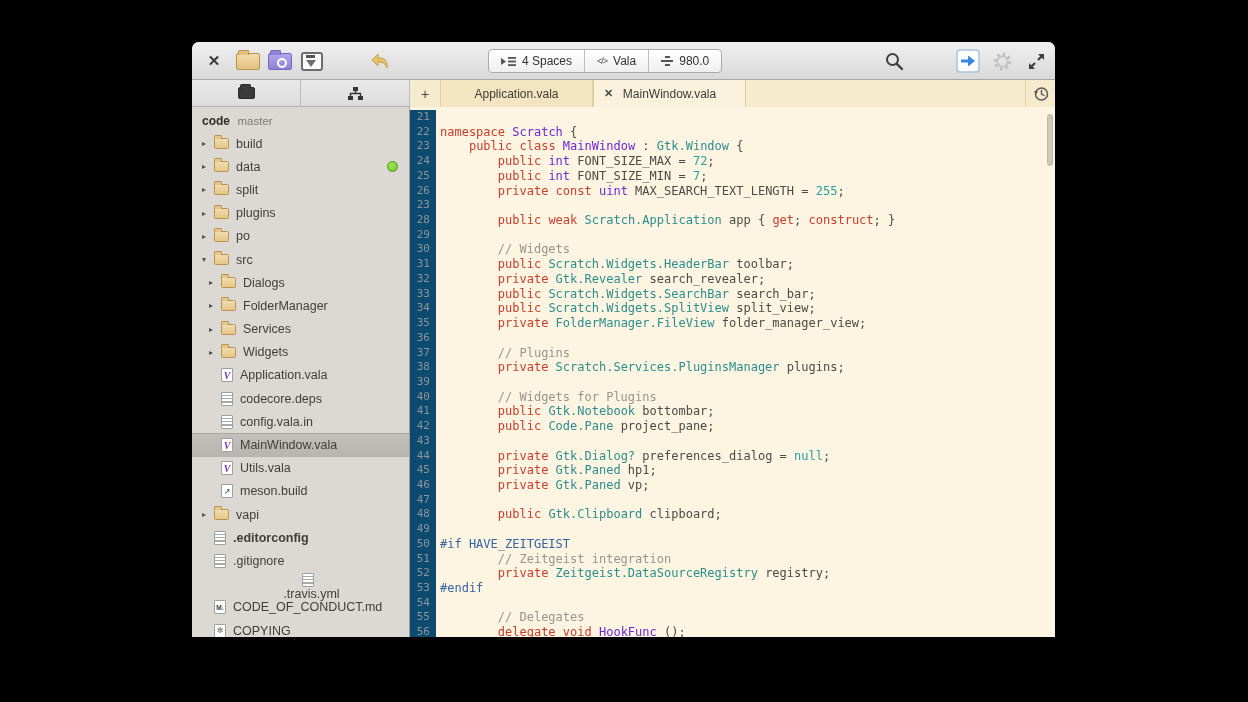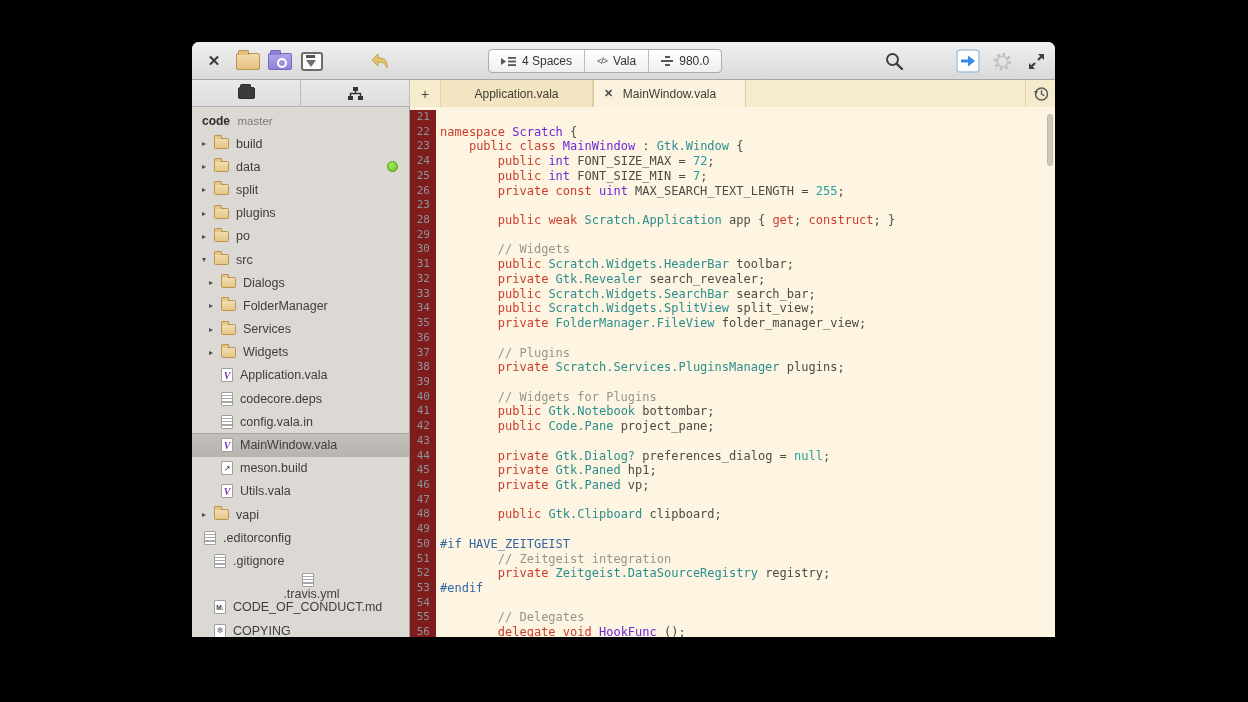--- a/index.html
+++ b/index.html
@@ -88,21 +88,21 @@
   .ic-markdown::after { content:"M\2193"; font-size:6.5px; font-weight:bold; color:#3c3c3c; letter-spacing:-.5px; }
   .ic-license::after { content:"\273B"; font-size:8px; color:#6b6b6b; }
   .dot { width:11px; height:11px; border-radius:50%; margin-left:auto; margin-right:11px; flex:none;
          background:radial-gradient(circle at 35% 30%, #a5e55e, #6cc621); border:1px solid #4f9a12; }
 
   
   .editor { flex:1; position:relative; background:#fdf5e2; overflow:hidden;
             font-family:"DejaVu Sans Mono", monospace; font-size:12px; }
   .codewrap { padding-top:3px; }
   .cline { display:flex; height:14.72px; line-height:14.72px; white-space:pre; }
-  .ln { width:26px; flex:none; background:#7f1d1d; color:#8d939b; text-align:right;
+  .ln { width:26px; flex:none; background:#0c4a6e; color:#8d939b; text-align:right;
         padding-right:6px; font-size:11px; }
   .lc { padding-left:4px; color:#4c4b44; }
   .t-kw{color:#cc3c2c} .t-cls{color:#6d28d9} .t-typ{color:#2b8e8e}
   .t-num{color:#24a0a0} .t-com{color:#98958a} .t-pre{color:#3465a4} .t-pln{color:#4c4b44}
   .scroll-thumb { position:absolute; right:2px; top:7px; width:6px; height:52px;
                   border-radius:3px; background:#cfc9b6; border:1px solid #bdb7a4; }
 </style>
 </head>
 <body>
 
@@ -279,33 +279,33 @@
           </div>
           <div class="tree-row" style="padding-left: 29px;">
             <span class="ic page ic-text"></span>
             <span>config.vala.in</span>
           </div>
           <div class="tree-row selected" style="padding-left: 29px;">
             <span class="ic page ic-vala"></span>
             <span>MainWindow.vala</span>
           </div>
           <div class="tree-row" style="padding-left: 29px;">
+            <span class="ic page ic-vala"></span>
+            <span>Utils.vala</span>
+          </div>
+          <div class="tree-row" style="padding-left: 29px;">
             <span class="ic page ic-build"></span>
             <span>meson.build</span>
           </div>
-          <div class="tree-row" style="padding-left: 29px;">
-            <span class="ic page ic-vala"></span>
-            <span>Utils.vala</span>
-          </div>
           <div class="tree-row" style="padding-left: 10px;">
             <span class="chev">▸</span>
             <span class="ic ic-folder"></span>
             <span>vapi</span>
           </div>
-          <div class="tree-row" style="padding-left: 12px;">
+          <div class="tree-row" style="padding-left: 22px; font-weight: bold;">
             <span class="ic page ic-text"></span>
             <span>.editorconfig</span>
           </div>
           <div class="tree-row" style="padding-left: 22px;">
             <span class="ic page ic-text"></span>
             <span>.gitignore</span>
           </div>
           <div class="tree-row" style="padding-left: 22px; flex-direction: column;">
             <span class="ic page ic-text"></span>
             <span>.travis.yml</span>

